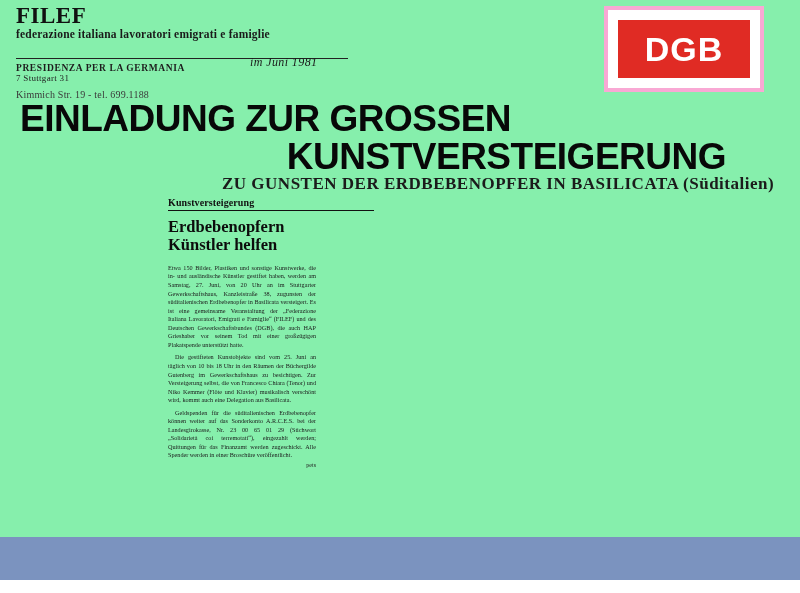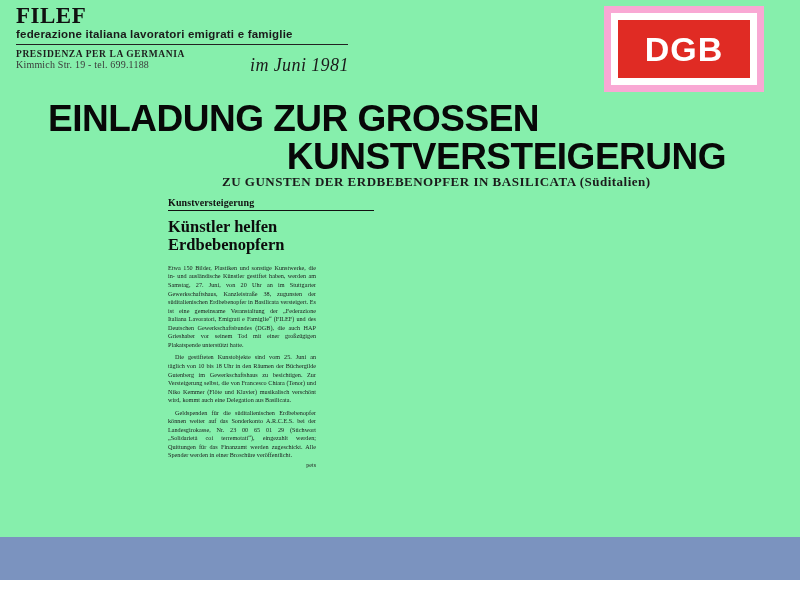--- a/index.html
+++ b/index.html
@@ -31,26 +31,26 @@
   .lh-title {
     font-family: "Liberation Serif", serif;
     font-size: 23px;
     font-weight: bold;
     letter-spacing: 0.5px;
     color: #111;
     line-height: 1.0;
     margin: 4px 0 1px 0;
   }
   .lh-sub {
-    font-family: Liberation Sans, sans-serif;
+    font-family: Liberation Serif, serif;
     font-size: 11.5px;
     font-weight: bold;
     color: #1a1a1a;
     letter-spacing: 0.2px;
-    padding-bottom: 3px;
+    padding-bottom: 17px;
   }
   .lh-rule {
     border-top: 1.5px solid #222;
     width: 332px;
     margin: 1px 0 4px 0;
   }
   .lh-line2 {
     font-family: "Liberation Serif", serif;
     font-size: 9.5px;
     font-weight: bold;
@@ -69,35 +69,35 @@
     font-size: 10px;
     color: #3a3a3a;
     letter-spacing: 0.2px;
     filter: blur(0.25px);
   }
   .lh-date {
     position: absolute;
     left: 250px;
     top: 55px;
     font-family: "Liberation Serif", serif;
-    font-size: 18px;
+    font-size: 12px;
     font-style: italic;
     color: #1a1a1a;
     letter-spacing: 0.4px;
   }
 
   
   .dgb-box {
     position: absolute;
     right: 36px;
     top: 6px;
     width: 160px;
     height: 86px;
     background: #ffffff;
-    border: 7px solid #f9a8d4;
+    border: 4px solid #f9a8d4;
     box-sizing: border-box;
     display: flex;
     align-items: center;
     justify-content: center;
   }
   .dgb-inner {
     width: 132px;
     height: 58px;
     background: #e02b24;
     display: flex;
@@ -119,39 +119,38 @@
     top: 100px;
     width: 740px;
   }
   .headline .l1 {
     font-family: "Liberation Sans", sans-serif;
     font-weight: bold;
     font-size: 37px;
     letter-spacing: -0.5px;
     color: #080808;
     line-height: 1.03;
-    margin-left: 28px;
   }
   .headline .l2 {
     font-family: "Liberation Sans", sans-serif;
     font-weight: bold;
     font-size: 37px;
     letter-spacing: -0.5px;
     color: #080808;
     line-height: 1.03;
     text-align: right;
     padding-right: 34px;
   }
   .subhead {
     position: absolute;
     left: 222px;
     top: 174px;
     font-family: "Liberation Serif", serif;
     font-weight: bold;
-    font-size: 13px;
+    font-size: 17px;
     letter-spacing: 0.5px;
     color: #1b1b1b;
     text-align: right;
   }
 
   
   .clip {
     position: absolute;
     left: 168px;
     top: 197px;
@@ -223,42 +222,43 @@
 </head>
 <body>
 
 <div class="slide">
 
   <div class="letterhead">
     <div class="lh-title">FILEF</div>
     <div class="lh-sub">federazione italiana lavoratori emigrati e famiglie</div>
     <div class="lh-rule"></div>
     <div class="lh-line2">PRESIDENZA PER LA GERMANIA</div>
+    <div class="lh-line3">7 Stuttgart 31</div>
     <div class="lh-line4">Kimmich Str. 19 - tel. 699.1188</div>
   </div>
   <div class="lh-date">im Juni 1981</div>
 
   <div class="dgb-box">
     <div class="dgb-inner">
       <span class="dgb-text">DGB</span>
     </div>
   </div>
 
   <div class="headline">
     <div class="l1">EINLADUNG ZUR GROSSEN</div>
     <div class="l2">KUNSTVERSTEIGERUNG</div>
   </div>
   <div class="subhead">ZU GUNSTEN DER ERDBEBENOPFER IN BASILICATA   (Süditalien)</div>
 
   <div class="clip">
     <div class="clip-kicker">Kunstversteigerung</div>
     <div class="clip-rule"></div>
     <div class="clip-head">
+      <div>Erdbebenopfern</div>
       <div>Künstler helfen</div>
-      <div>Erdbebenopfern</div>
     </div>
     <div class="clip-body">
       <p>Etwa 150 Bilder, Plastiken und sonstige Kunstwerke, die in- und ausländische Künstler gestiftet haben, werden am Samstag, 27. Juni, von 20 Uhr an im Stuttgarter Gewerkschaftshaus, Kanzleistraße 38, zugunsten der süditalienischen Erdbebenopfer in Basilicata versteigert. Es ist eine gemeinsame Veranstaltung der „Federazione Italiana Lavoratori, Emigrati e Famiglie“ (FILEF) und des Deutschen Gewerkschaftsbundes (DGB), die auch HAP Grieshaber vor seinem Tod mit einer großzügigen Plakatspende unterstützt hatte.</p>
       <p>Die gestifteten Kunstobjekte sind vom 25. Juni an täglich von 10 bis 18 Uhr in den Räumen der Büchergilde Gutenberg im Gewerkschaftshaus zu besichtigen. Zur Versteigerung selbst, die von Francesco Chiara (Tenor) und Niko Kemmer (Flöte und Klavier) musikalisch verschönt wird, kommt auch eine Delegation aus Basilicata.</p>
       <p>Geldspenden für die süditalienischen Erdbebenopfer können weiter auf das Sonderkonto A.R.C.E.S. bei der Landesgirokasse, Nr. 23 00 65 01 29 (Stichwort „Solidarietà coi terremotati“), eingezahlt werden; Quittungen für das Finanzamt werden zugeschickt. Alle Spender werden in einer Broschüre veröffentlicht.</p>
     </div>
     <div class="clip-sign">pets</div>
   </div>
 
   <div class="band"></div>

